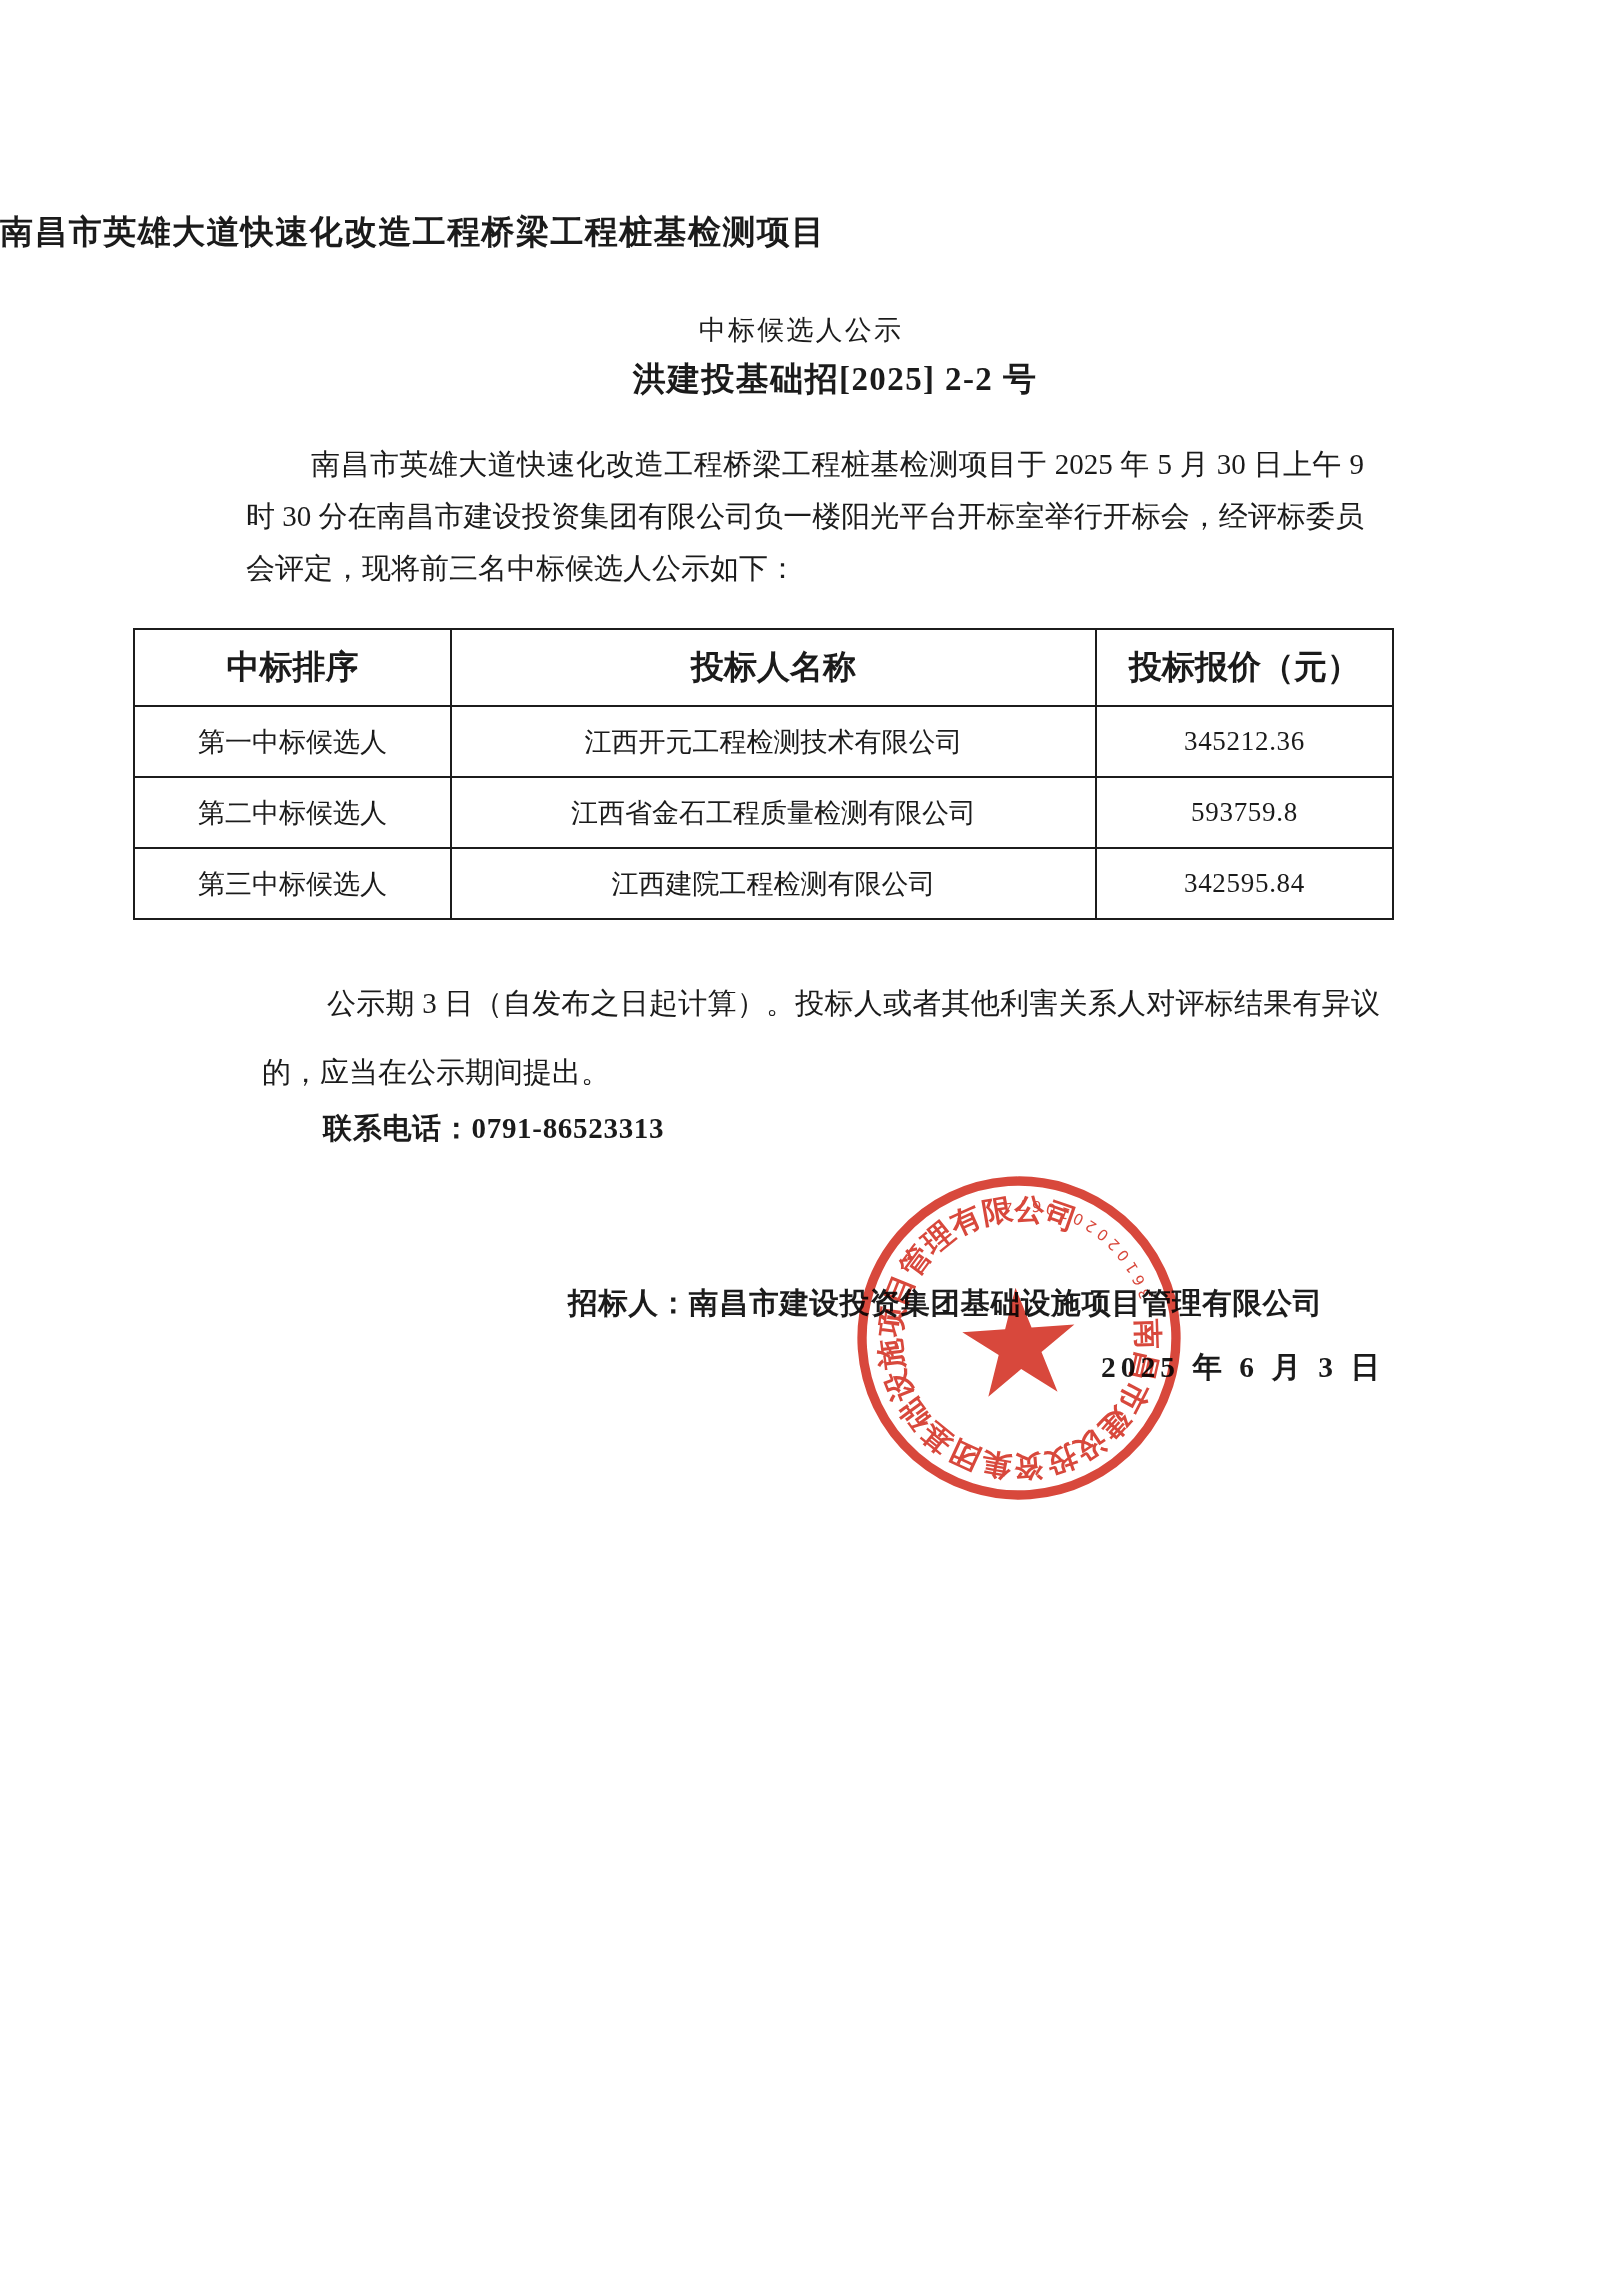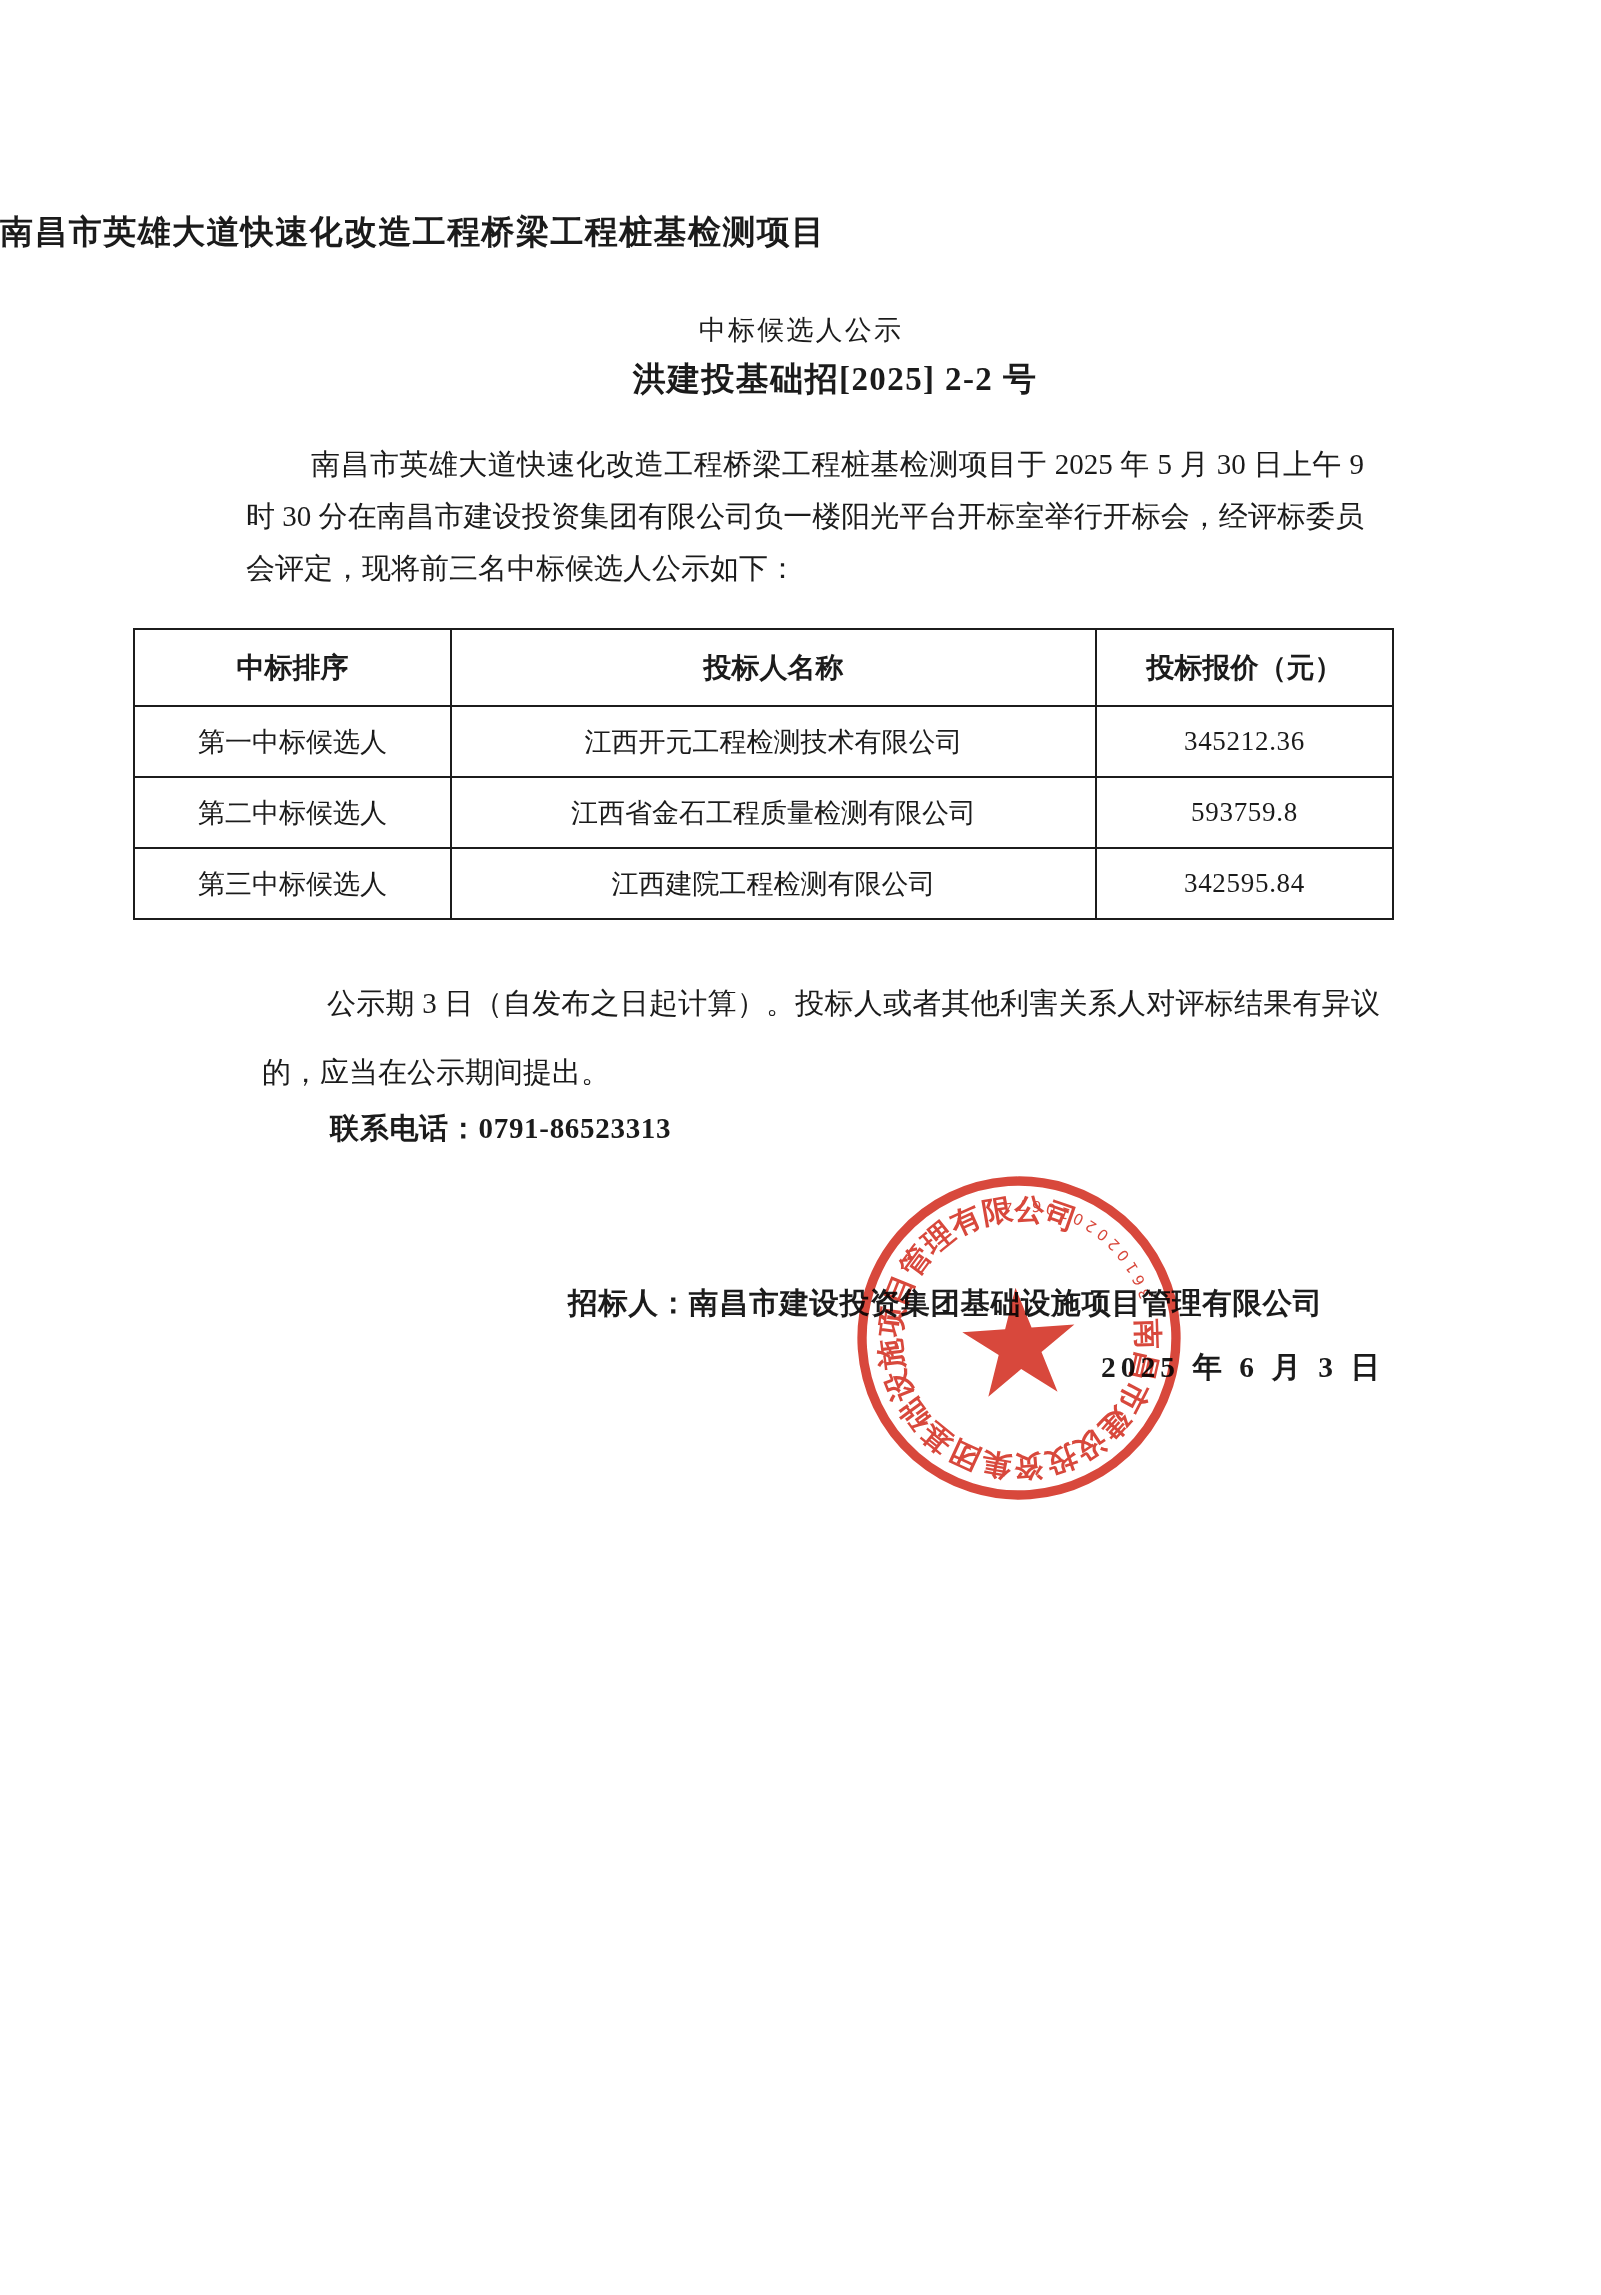--- a/index.html
+++ b/index.html
@@ -29,32 +29,32 @@
     font-size:29px;line-height:52px;text-align:justify;text-indent:65px;
   }
   .bid-table{
     position:absolute;left:133px;top:628px;width:1259px;
     border-collapse:collapse;font-size:27px;table-layout:fixed;
   }
   .bid-table th,.bid-table td{
     border:2.2px solid #1c1c1c;text-align:center;vertical-align:middle;
     padding:0;overflow:hidden;
   }
-  .bid-table th{height:75px;font-weight:bold;font-size:28px;border-radius:22px;}
+  .bid-table th{height:75px;font-weight:bold;font-size:33px;border-radius:22px;}
   .bid-table td{height:69px;font-weight:normal;}
   .col-rank{width:317px;}
   .col-bidder{width:645px;}
   .col-price{width:297px;}
   .price-cell{font-family:"Liberation Serif","DejaVu Serif",serif;letter-spacing:0.7px;}
   .notice{
     position:absolute;left:246px;top:969px;width:1118px;
     font-size:29px;line-height:69px;text-align:justify;text-indent:65px;margin-left:16px;
   }
   .contact{
-    position:absolute;left:330px;top:1109px;
+    position:absolute;left:323px;top:1109px;
     font-size:29px;font-weight:bold;letter-spacing:0.7px;
   }
   .tenderer{
     position:absolute;left:568px;top:1284px;
     font-size:29.5px;font-weight:bold;letter-spacing:0.7px;
   }
   .dateline{
     position:absolute;left:1101px;top:1348px;
     font-size:29.5px;font-weight:bold;letter-spacing:5px;
   }

